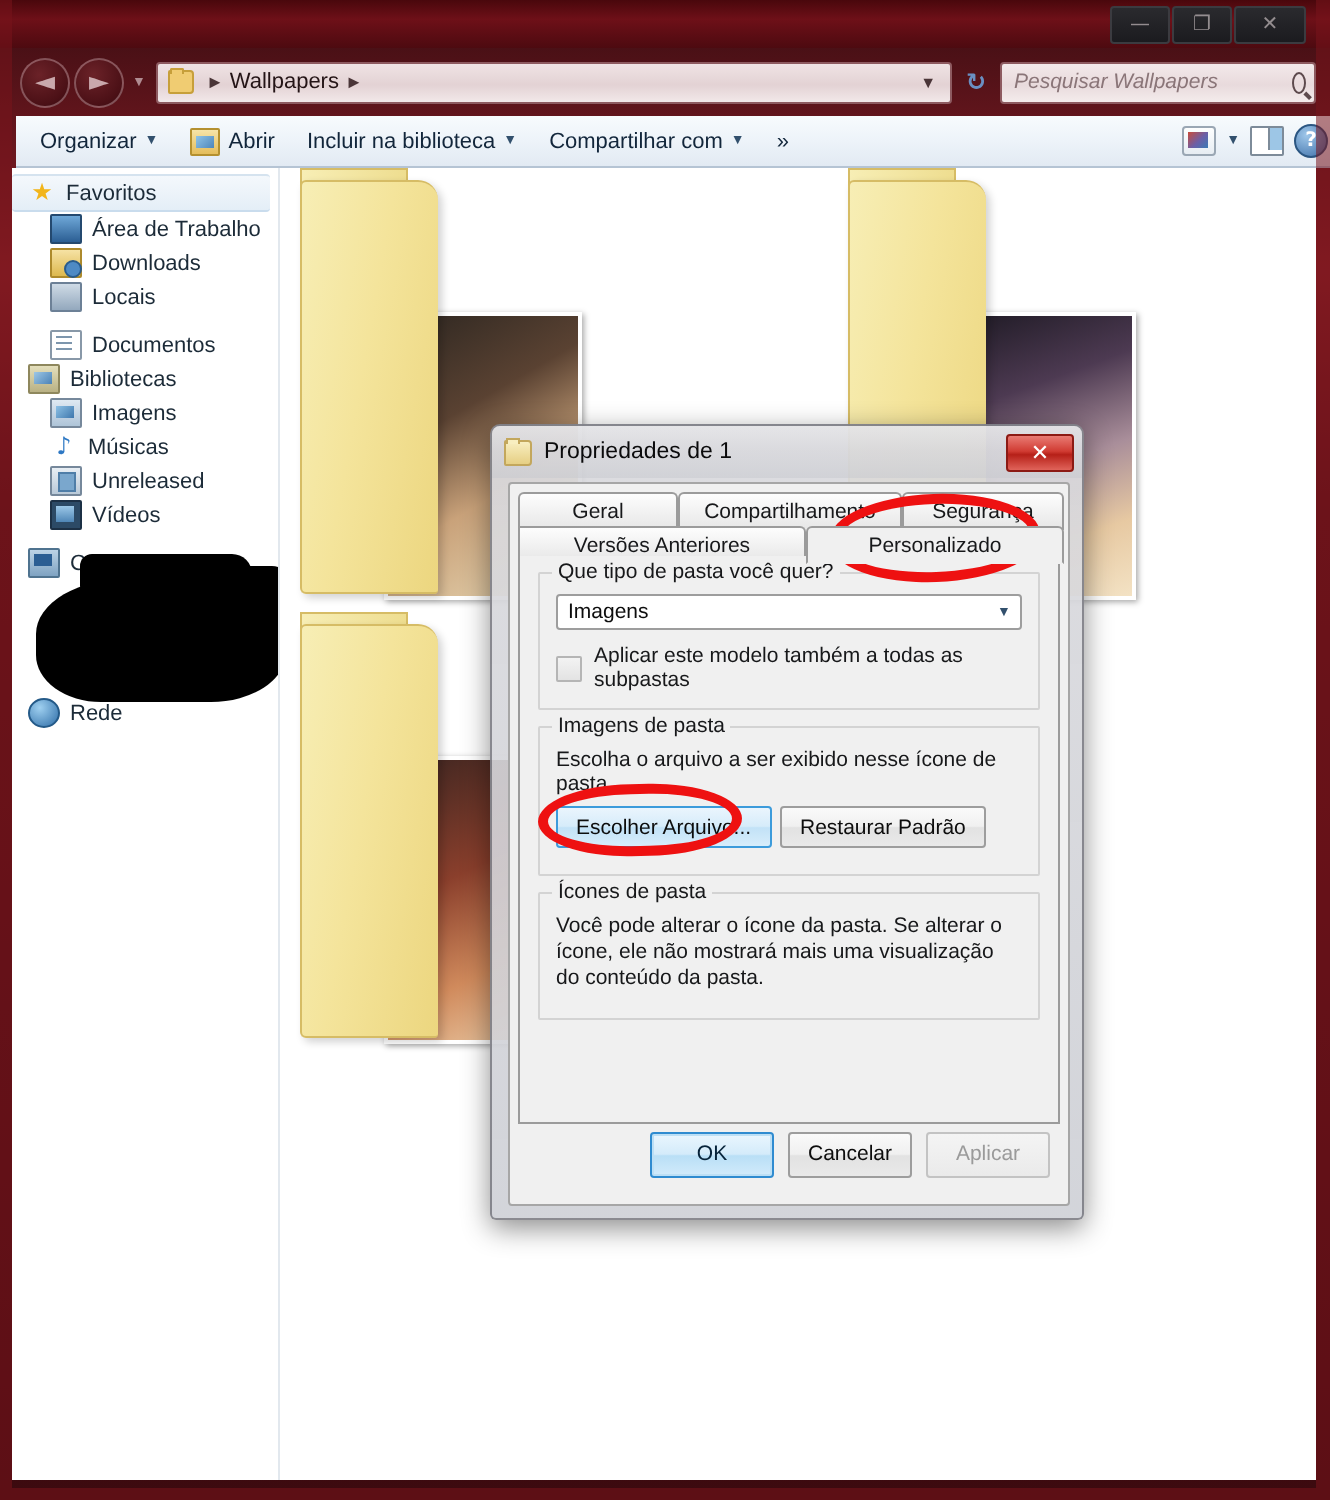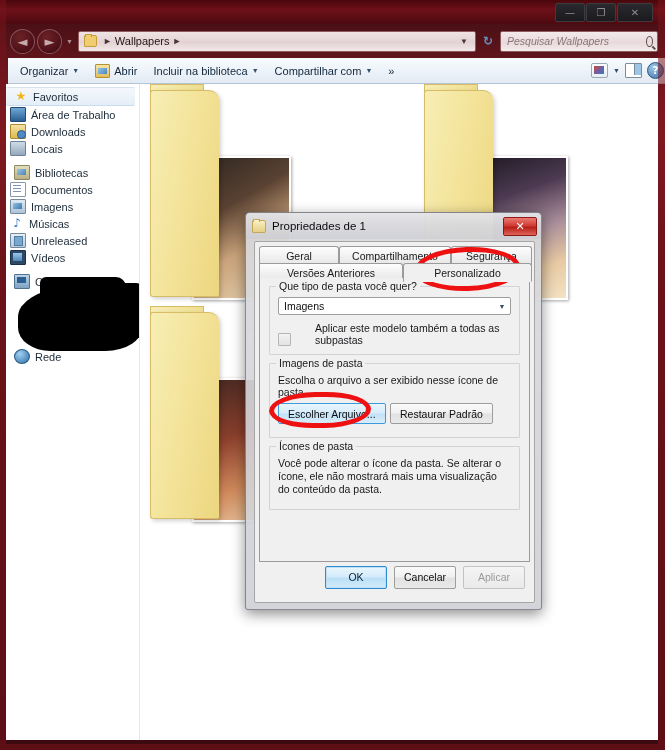--- a/index.html
+++ b/index.html
@@ -93,21 +93,21 @@
   .helpicon{width:15px;height:15px;border-radius:50%;
     background:radial-gradient(circle at 35% 30%,#9fc7ea,#3d6fa8);
     border:1px solid #2b5682;color:#fff;font-size:10px;font-weight:bold;
     display:flex;align-items:center;justify-content:center;font-family:"DejaVu Sans",sans-serif;}
 
   
   #client{position:absolute;left:6px;top:84px;width:652px;height:656px;background:#fff;display:flex;}
   #sidebar{width:134px;background:#fff;border-right:1px solid #e2e8ee;
     padding-top:3px;box-sizing:border-box;overflow:hidden;position:relative;}
   .nav-group{margin-top:7px;}
-  .nav-item{display:flex;align-items:center;gap:5px;height:17px;padding-left:4px;font-size:11px;color:#1c2b38;}
+  .nav-item{display:flex;align-items:center;gap:5px;height:17px;padding-left:19px;font-size:11px;color:#1c2b38;}
   .nav-item.root{padding-left:8px;font-weight:normal;}
   .nav-item.selected{background:linear-gradient(180deg,#f4f8fc 0%,#e4eef7 100%);
     border-top:1px solid #d5e3ef;border-bottom:1px solid #c9dced;margin-right:4px;border-radius:2px;}
   .ni{width:14px;height:13px;flex:0 0 14px;position:relative;}
   .ico-star{color:#f2b51b;font-size:12px;line-height:12px;text-align:center;
     font-family:"DejaVu Sans",sans-serif;}
   .ico-desktop{background:linear-gradient(180deg,#6fa8d8,#2b5e93);border:1px solid #24496f;border-radius:1px;}
   .ico-dl{background:linear-gradient(180deg,#f6e2a4,#ddb94f);border:1px solid #ad8a2c;border-radius:1px;}
   .ico-dl:after{content:"";position:absolute;right:-1px;bottom:-1px;width:7px;height:7px;
     background:#4e8ac4;border-radius:50%;border:1px solid #2a5c8c;}
@@ -196,21 +196,21 @@
   .grp{border:1px solid #d3d3d3;border-radius:1px;margin-bottom:8px;padding:6px 8px 8px 8px;
     position:relative;background:#f0f0f0;}
   .grp-title{position:absolute;top:-7px;left:6px;background:#f0f0f0;padding:0 3px;
     font-size:10.5px;color:#17181a;}
   .f-label{font-size:10.5px;color:#17181a;margin-bottom:5px;}
   .combo{height:18px;background:#fff;border:1px solid #9d9d9d;border-radius:2px;
     display:flex;align-items:center;padding:0 0 0 5px;font-size:10.5px;color:#0d0d0d;
     box-sizing:border-box;}
   .combo-arrow{margin-left:auto;width:16px;height:100%;display:flex;align-items:center;
     justify-content:center;font-size:7px;color:#32506d;}
-  .chkrow{display:flex;align-items:flex-end;gap:24px;margin-top:7px;}
+  .chkrow{display:flex;align-items:center;gap:6px;margin-top:7px;}
   .chk{width:11px;height:11px;background:linear-gradient(180deg,#f3f3f3,#e3e3e3);
     border:1px solid #b5b5b5;border-radius:1px;flex:0 0 11px;}
   .chk-label{font-size:10.5px;color:#17181a;}
   .btn{display:inline-flex;align-items:center;justify-content:center;height:19px;
     padding:0 9px;font-size:10.5px;color:#0d0d0d;border:1px solid #9d9d9d;border-radius:2px;
     background:linear-gradient(180deg,#fafafa 0%,#f0f0f0 48%,#e2e2e2 52%,#e9e9e9 100%);}
   .btn.focus{background:linear-gradient(180deg,#eaf5fd 0%,#d6ecfa 48%,#c2e2f7 52%,#d7edfb 100%);
     border:1px solid #3c9bdb;}
   .icon-row{display:flex;align-items:flex-end;justify-content:space-between;margin-top:7px;}
   .big-folder{width:26px;height:21px;margin-right:26px;position:relative;
@@ -327,27 +327,27 @@
       <div class="nav-item">
         <span class="ni ico-dl"></span>
         <span>Downloads</span>
       </div>
       <div class="nav-item">
         <span class="ni ico-places"></span>
         <span>Locais</span>
       </div>
 
       <div class="nav-group">
+        <div class="nav-item">
+          <span class="ni ico-doc"></span>
+          <span>Documentos</span>
+        </div>
         <div class="nav-item root">
           <span class="ni ico-lib"></span>
           <span>Bibliotecas</span>
-        </div>
-        <div class="nav-item">
-          <span class="ni ico-doc"></span>
-          <span>Documentos</span>
         </div>
         <div class="nav-item">
           <span class="ni ico-img"></span>
           <span>Imagens</span>
         </div>
         <div class="nav-item">
           <span class="ni ico-music">♪</span>
           <span>Músicas</span>
         </div>
         <div class="nav-item">

